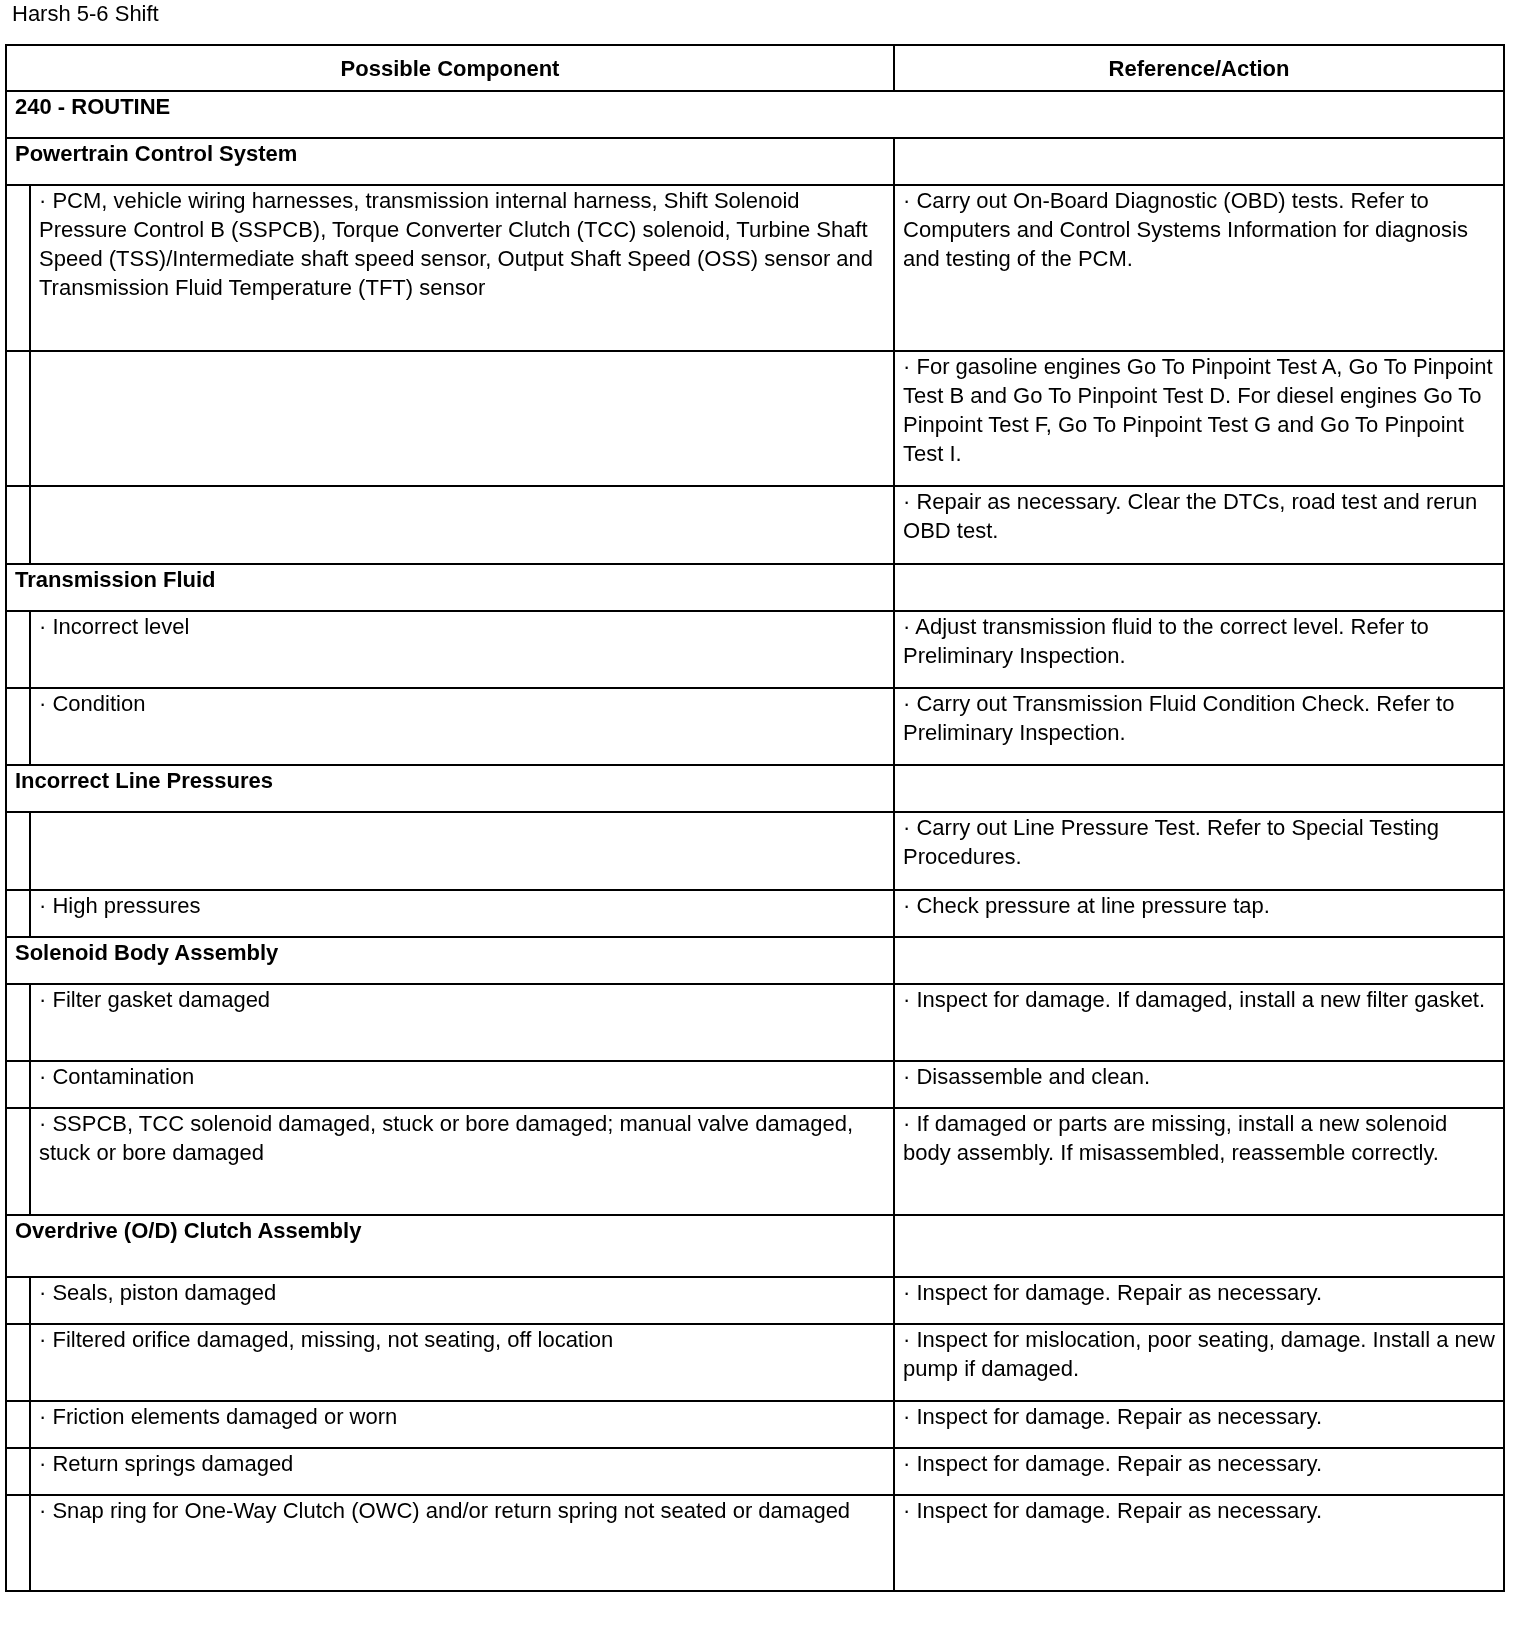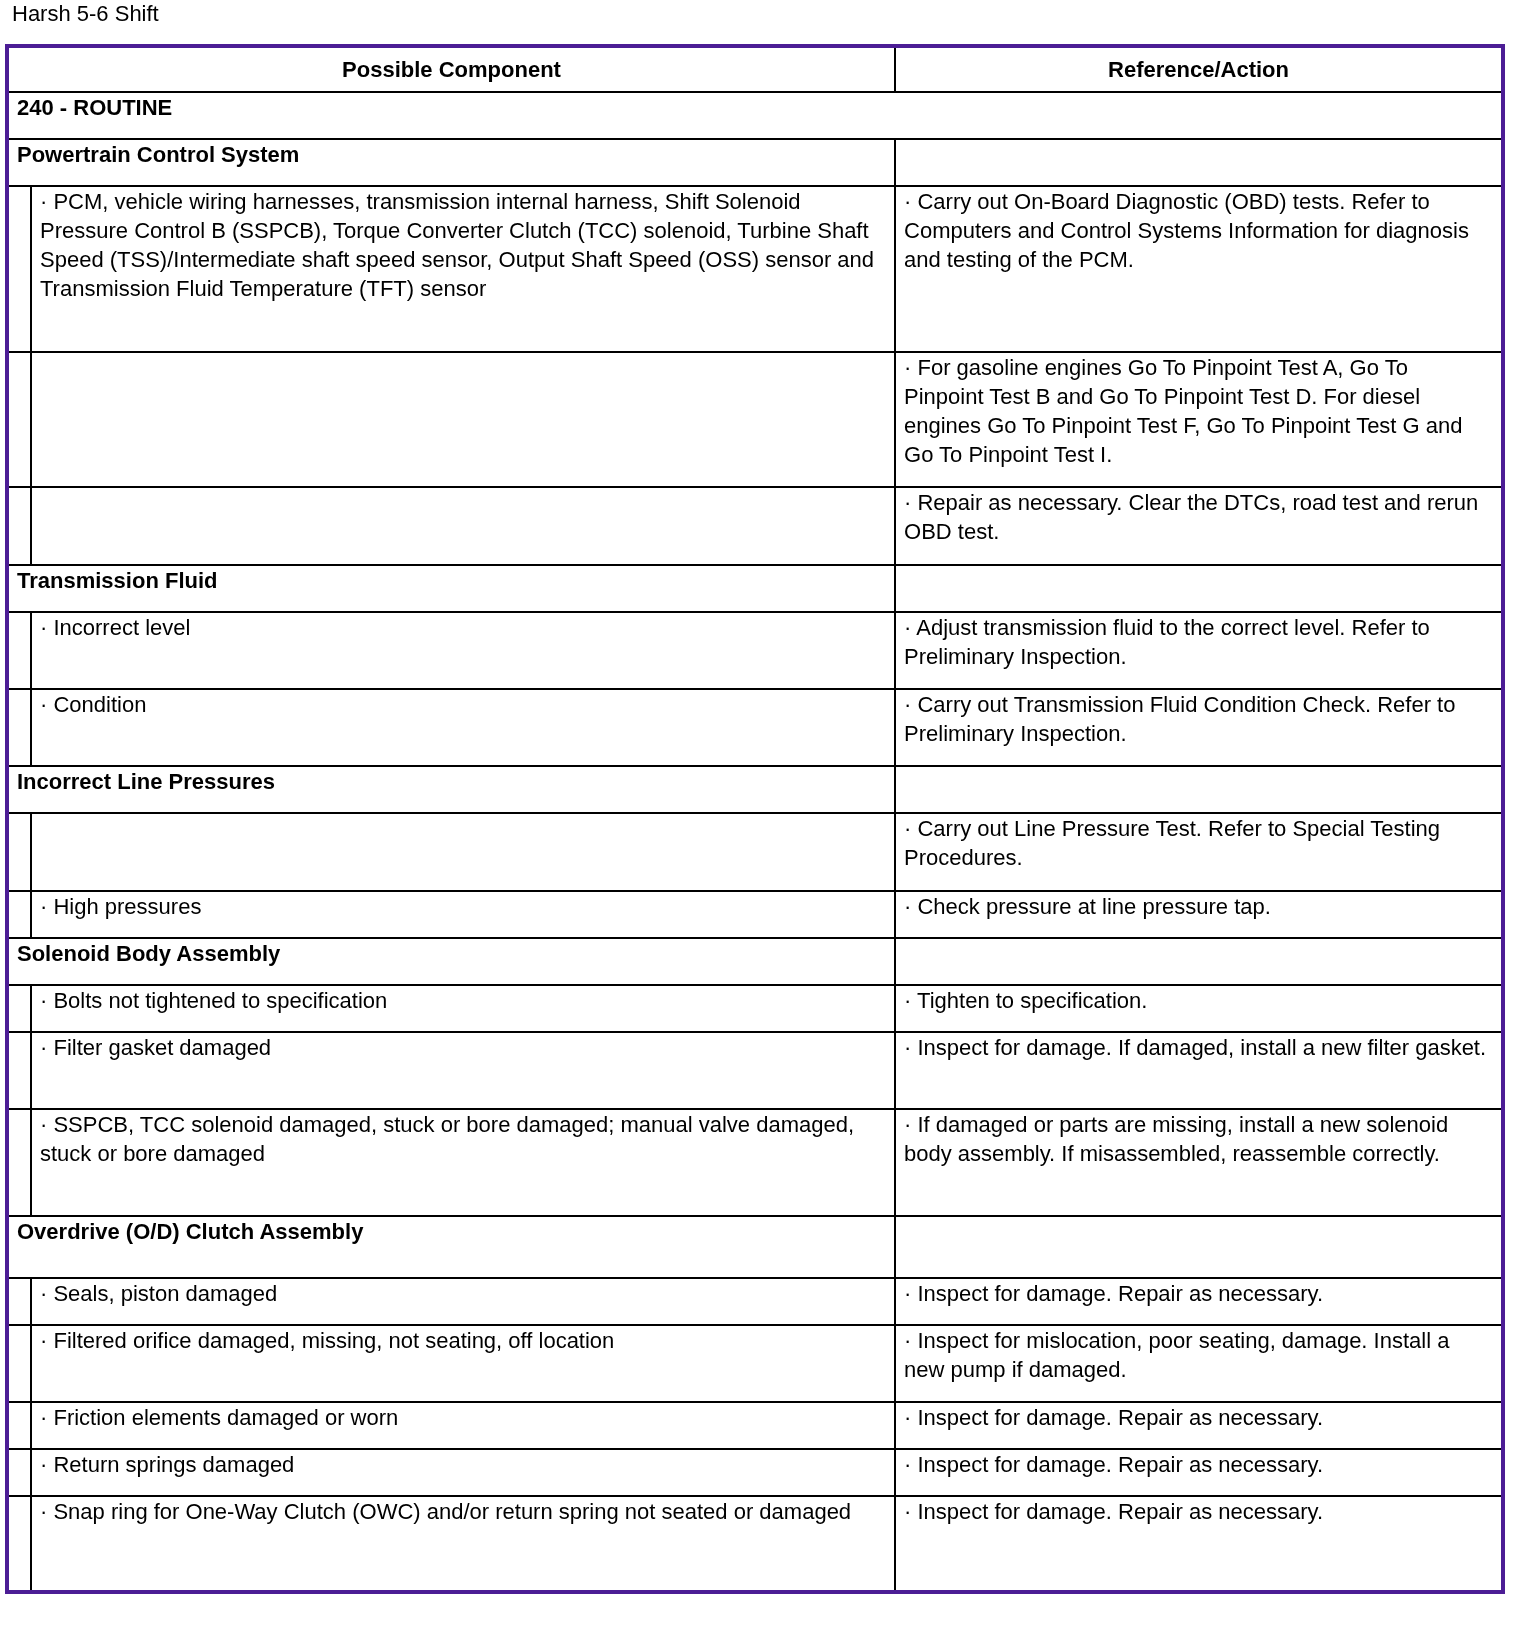--- a/index.html
+++ b/index.html
@@ -2,21 +2,21 @@
 <html><head>
 <meta charset="utf-8">
 <style>
   html, body { margin: 0; padding: 0; background: #ffffff; }
   body { width: 1520px; height: 1634px; position: relative; overflow: hidden;
          font-family: "Liberation Sans", "DejaVu Sans", sans-serif; color: #000; }
   .title { position: absolute; top: 0; left: 12px; width: 1500px; text-align: left;
            font-size: 22px; line-height: 28px; }
   table.diag { position: absolute; left: 5px; top: 44px; width: 1500px;
                border-collapse: collapse; table-layout: fixed;
-               border: 4px solid #4c1d95; }
+               border: 1px solid #4c1d95; }
   table.diag td, table.diag th { border: 2px solid #000; padding: 0 8px;
                font-size: 22px; line-height: 29px; vertical-align: top; }
   table.diag th { font-weight: bold; text-align: center; vertical-align: middle; }
   col.indent { width: 24px; }
   col.comp { width: 864px; }
   col.ref { width: auto; }
   td.section { font-weight: bold; vertical-align: middle; padding-left: 8px; }
   td.indent-cell { padding: 0; }
   td.txt { padding-top: 9px; padding-left: 7px; border-radius: 23px; }
   td.ref-txt { padding-top: 9px; padding-left: 7px; }
@@ -90,29 +90,29 @@
     <tr style="height:47px">
       <td class="indent-cell"></td>
       <td class="txt">· High pressures</td>
       <td class="ref-txt">· Check pressure at line pressure tap.</td>
     </tr>
 
     <tr style="height:47px">
       <td colspan="2" class="section">Solenoid Body Assembly</td>
       <td></td>
     </tr>
-    <tr style="height:47px">
-      <td class="indent-cell"></td>
-      <td class="txt">· Bolts not tightened to specification</td>
-      <td class="ref-txt">· Tighten to specification.</td>
-    </tr>
     <tr style="height:77px">
       <td class="indent-cell"></td>
       <td class="txt">· Filter gasket damaged</td>
       <td class="ref-txt">· Inspect for damage. If damaged, install a new filter gasket.</td>
+    </tr>
+    <tr style="height:47px">
+      <td class="indent-cell"></td>
+      <td class="txt">· Contamination</td>
+      <td class="ref-txt">· Disassemble and clean.</td>
     </tr>
     <tr style="height:107px">
       <td class="indent-cell"></td>
       <td class="txt">· SSPCB, TCC solenoid damaged, stuck or bore damaged; manual valve damaged, stuck or bore damaged</td>
       <td class="ref-txt">· If damaged or parts are missing, install a new solenoid body assembly. If misassembled, reassemble correctly.</td>
     </tr>
 
     <tr style="height:62px">
       <td colspan="2" class="section">Overdrive (O/D) Clutch Assembly</td>
       <td></td>

